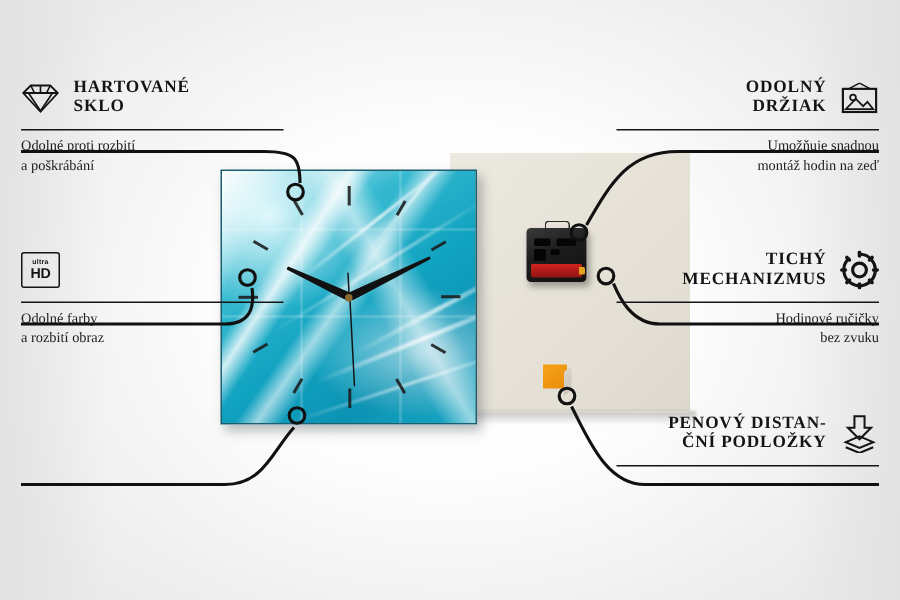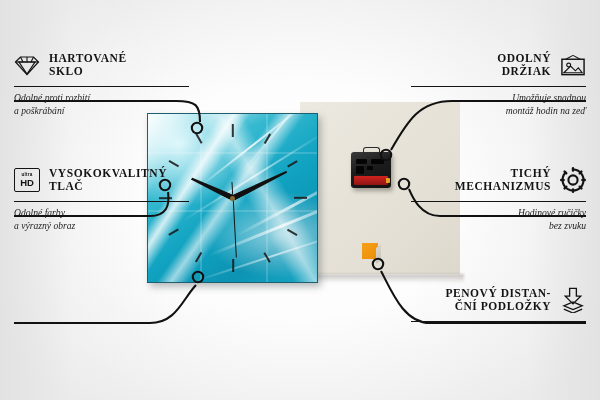--- a/index.html
+++ b/index.html
@@ -264,21 +264,20 @@
     height: 1.4px;
     background: #141414;
     margin: 4px 0 5px 0;
   }
 
   .f-desc {
     font-family: "Liberation Serif", serif;
     font-size: 9.6px;
     line-height: 12.4px;
     color: #1d1d1d;
-    font-style: italic;
   }
 
   .f-icon {
     flex: 0 0 auto;
     width: 26px;
     height: 26px;
     display: flex;
     align-items: center;
     justify-content: center;
     color: #141414;
@@ -309,21 +308,21 @@
     font-weight: bold;
     letter-spacing: -.2px;
   }
 
   
   #feat-glass    { top: 48px; }
   #feat-print    { top: 163px; }
   #feat-edges    { top: 277px; }
   #feat-holder   { top: 48px; }
   #feat-silent   { top: 163px; }
-  #feat-foam     { top: 283px; }
+  #feat-foam     { top: 272px; }
 </style>
 </head>
 <body>
 
 <div id="stage">
 
   <div class="photo">
 
     <div class="wall"></div>
     <div class="wall-shadow"></div>
@@ -421,29 +420,25 @@
   </div>
 
   <div class="feature left" id="feat-print">
     <div class="f-head">
       <span class="f-icon">
         <span class="hd-badge">
           <span class="ultra">ultra</span>
           <span class="hd">HD</span>
         </span>
       </span>
-      <span class="f-title">
-        <span>VYSOKOKVALITNÝ</span><br>
-        <span>TLAČ</span>
-      </span>
     </div>
     <div class="f-rule"></div>
     <div class="f-desc">
       <span>Odolné farby</span><br>
-      <span>a výrazný obraz</span>
+      <span>a rozbití obraz</span>
     </div>
   </div>
 
 
   <div class="feature right" id="feat-silent">
     <div class="f-head">
       <span class="f-icon">
         <svg width="26" height="26" viewBox="0 0 26 26">
           <g fill="none" stroke="currentColor" stroke-width="2.1" stroke-linecap="round">
             <path d="M13 2.5 a10.5 10.5 0 1 1 -7.4 3.1"></path>

